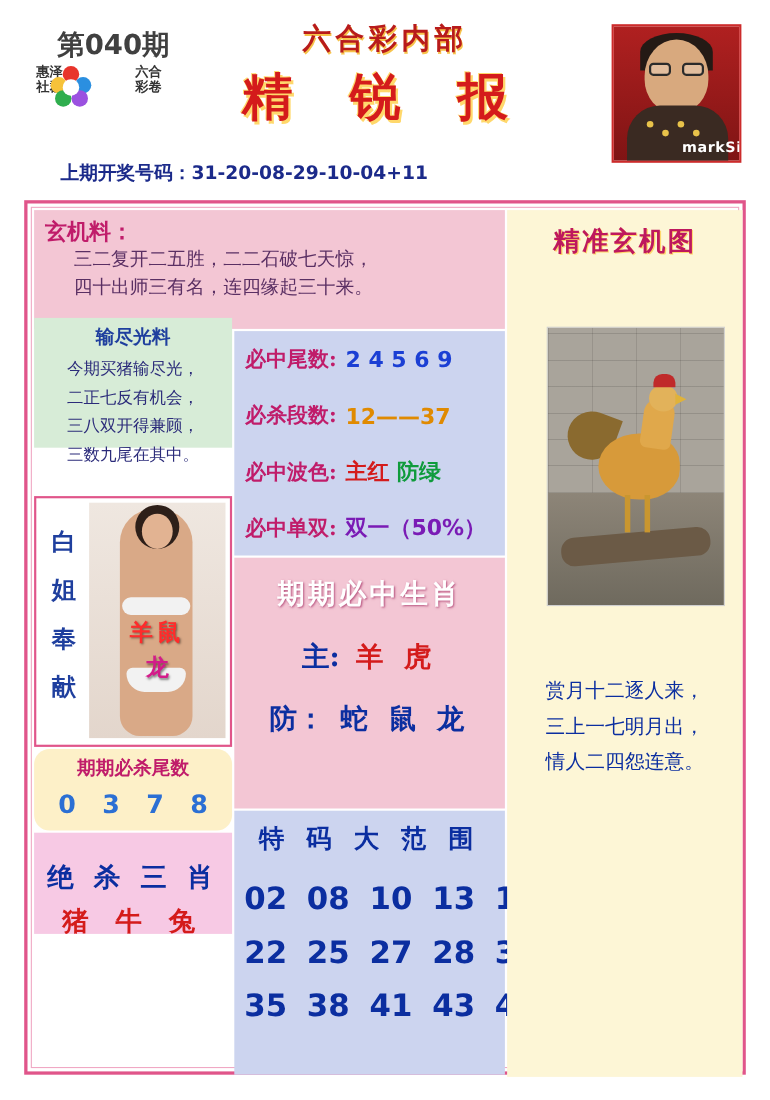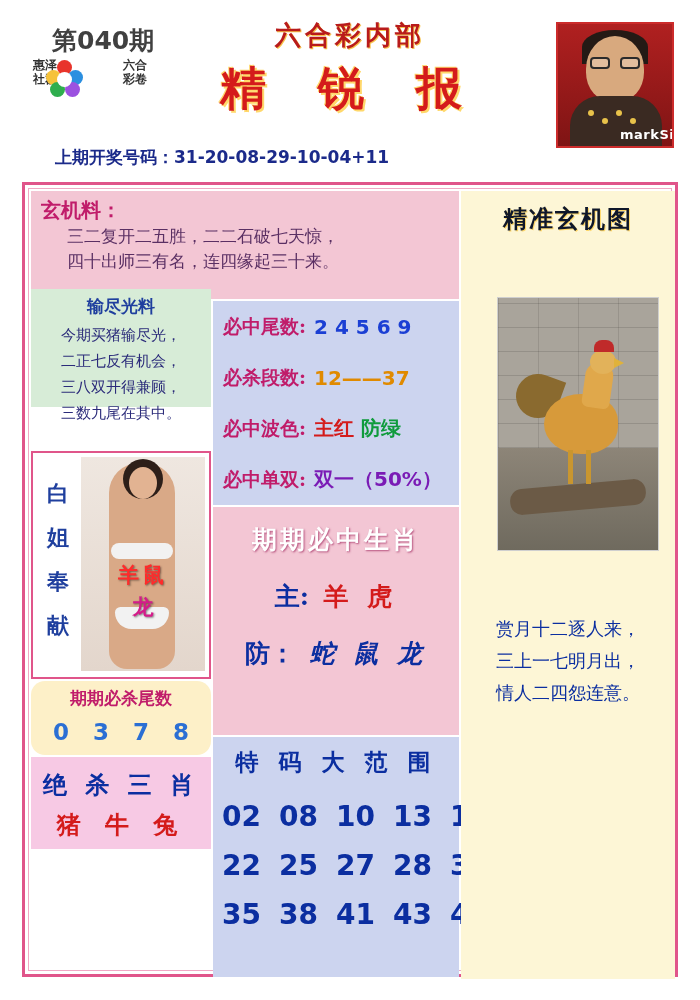--- a/index.html
+++ b/index.html
@@ -318,21 +318,21 @@
     font-family: "DejaVu Sans", sans-serif;
   }
 
   .juesha {
     position: absolute;
     left: 2px; top: 568px;
     width: 180px; height: 92px;
     background: #f7c9e4;
     box-sizing: border-box;
     text-align: center;
-    padding-top: 12px;
+    padding-top: 24px;
   }
   .juesha .hd {
     font-size: 24px; font-weight: bold;
     color: #0b2ea0;
     letter-spacing: 5px;
     font-family: "DejaVu Serif", serif;
   }
   .juesha .sx {
     margin-top: 8px;
     font-size: 24px; font-weight: bold;
@@ -390,21 +390,21 @@
     font-family: "DejaVu Serif", serif;
     text-shadow: 1px 1px 2px rgba(150,20,80,0.65);
   }
   .shengxiao .row {
     margin-top: 24px;
     font-size: 25px; font-weight: bold;
     font-family: "DejaVu Serif", serif;
   }
   .shengxiao .row .k { color: #0b2ea0; }
   .shengxiao .row .v { color: #d41b1b; letter-spacing: 5px; margin-left: 6px; }
-  .shengxiao .row2 .v { color: #0b2ea0; font-style: italic; }
+  .shengxiao .row2 .v { color: #0b2ea0; }
 
   .temai {
     position: absolute;
     left: 184px; top: 548px;
     width: 246px; height: 240px;
     background: #ccd4ef;
     box-sizing: border-box;
     text-align: center;
     padding-top: 10px;
   }
@@ -433,21 +433,21 @@
     left: 432px; top: 2px;
     width: 214px; height: 788px;
     background: #fdf6d6;
     box-sizing: border-box;
   }
   .right .hd {
     margin-top: 12px;
     text-align: center;
     font-size: 24px;
     font-weight: bold;
-    color: #0f172a;
+    color: #be185d;
     letter-spacing: 2px;
     font-family: "DejaVu Serif", serif;
     text-shadow: 1px 1px 0 #ffd86b;
   }
   .rooster {
     position: absolute;
     left: 36px; top: 106px;
     width: 160px; height: 252px;
     border: 1px solid #cfcfcf;
     background: linear-gradient(180deg,#9c9a93 0%, #b3b0a6 55%, #8e8b80 100%);

